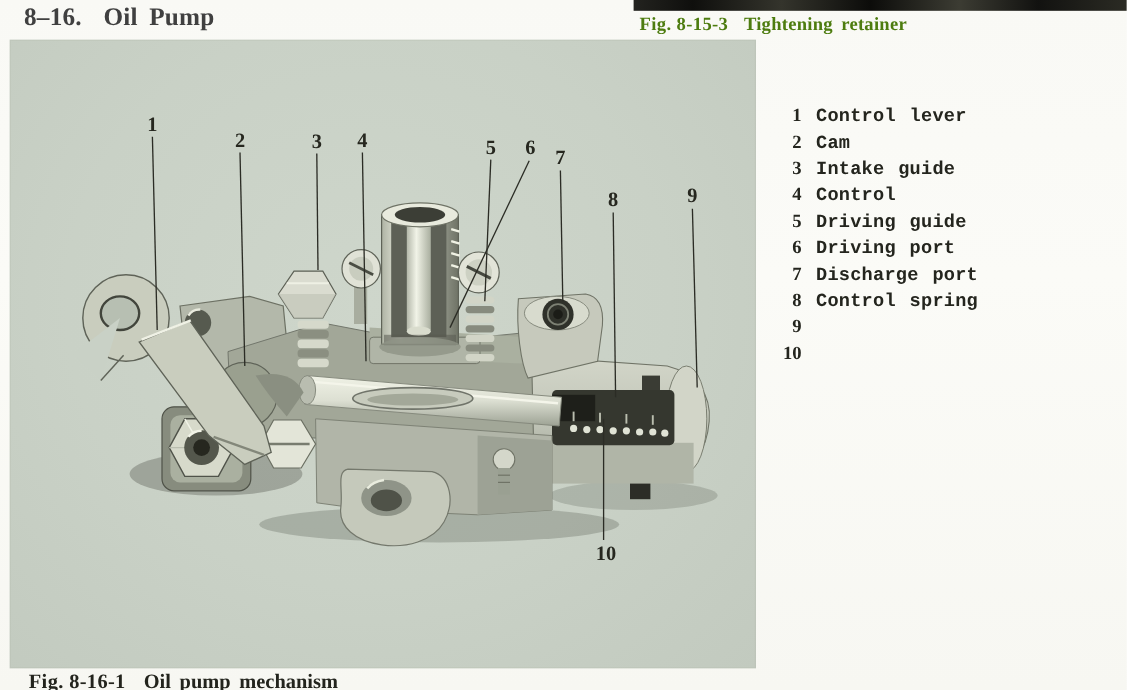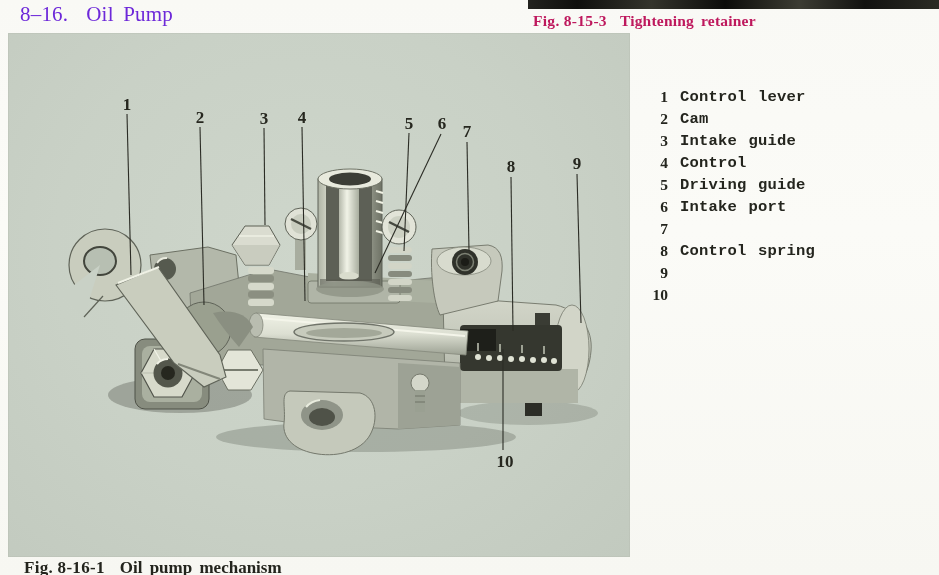--- a/index.html
+++ b/index.html
@@ -5,31 +5,31 @@
   html,body{margin:0;padding:0;}
   body{
     width:939px;height:575px;position:relative;overflow:hidden;
     background:linear-gradient(180deg,#f9f9f5 0%,#fbfbf7 40%,#f7f7f2 100%);
     font-family:"Liberation Serif","DejaVu Serif",serif;
     color:#26271f;
     -webkit-font-smoothing:antialiased;
   }
   .abs{position:absolute;}
   .heading{
-    left:20px;top:2px;font-size:21px;font-weight:400;letter-spacing:.2px;
-    white-space:nowrap;color:#6d28d9;
+    left:20px;top:2px;font-size:21px;font-weight:700;letter-spacing:.2px;
+    white-space:nowrap;color:#404040;
   }
   .heading .sec{margin-right:18px;}
   .heading .ttl{word-spacing:4px;}
   .photo-edge{
     left:528px;top:0;width:411px;height:9px;
     background:linear-gradient(90deg,#23231f,#0f0f0d 12%,#34342c 30%,#0c0c0a 48%,#3c3c33 66%,#121210 82%,#2b2b24 100%);
   }
   .prev-caption{
-    left:533px;top:12px;font-size:15.5px;font-weight:700;white-space:nowrap;color:#be185d;
+    left:533px;top:12px;font-size:15.5px;font-weight:700;white-space:nowrap;color:#4d7c0f;
   }
   .prev-caption .lbl{margin-right:13px;letter-spacing:.3px;}
   .prev-caption .txt{word-spacing:3px;letter-spacing:.2px;}
   .photo{
     left:8px;top:33px;width:622px;height:524px;
     background:radial-gradient(ellipse at 48% 42%,#ced6cb 0%,#c9d1c6 55%,#c2cabf 100%);
     box-shadow:0 0 0 1px rgba(180,185,175,.35) inset;
   }
   .photo svg{position:absolute;left:0;top:0;}
   .callout{
@@ -296,24 +296,25 @@
   <li>
       <span class="num">4</span>
       <span class="lab">Control</span>
     </li>
   <li>
       <span class="num">5</span>
       <span class="lab">Driving guide</span>
     </li>
   <li>
       <span class="num">6</span>
-      <span class="lab">Intake port</span>
+      <span class="lab">Driving port</span>
     </li>
   <li>
       <span class="num">7</span>
+      <span class="lab">Discharge port</span>
     </li>
   <li>
       <span class="num">8</span>
       <span class="lab">Control spring</span>
     </li>
   <li>
       <span class="num">9</span>
     </li>
   <li>
       <span class="num">10</span>

